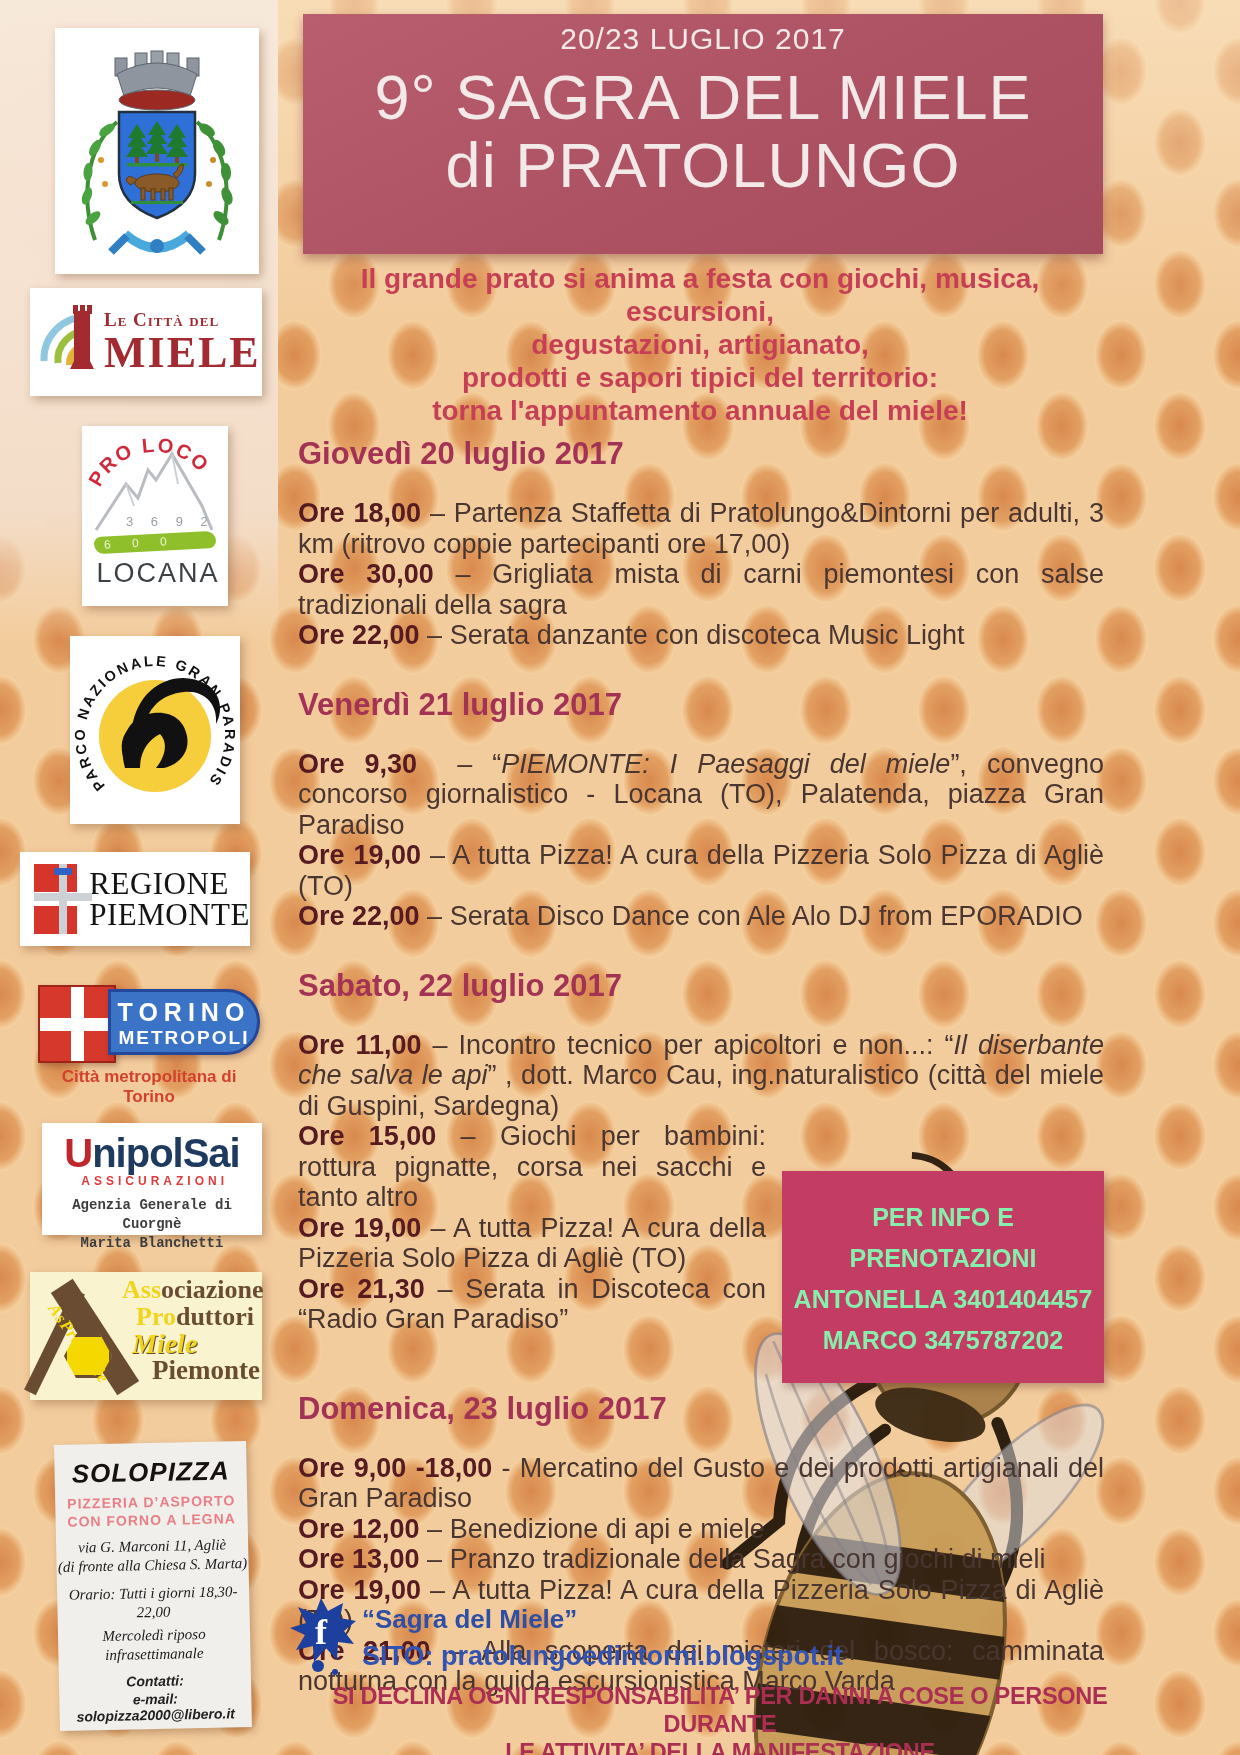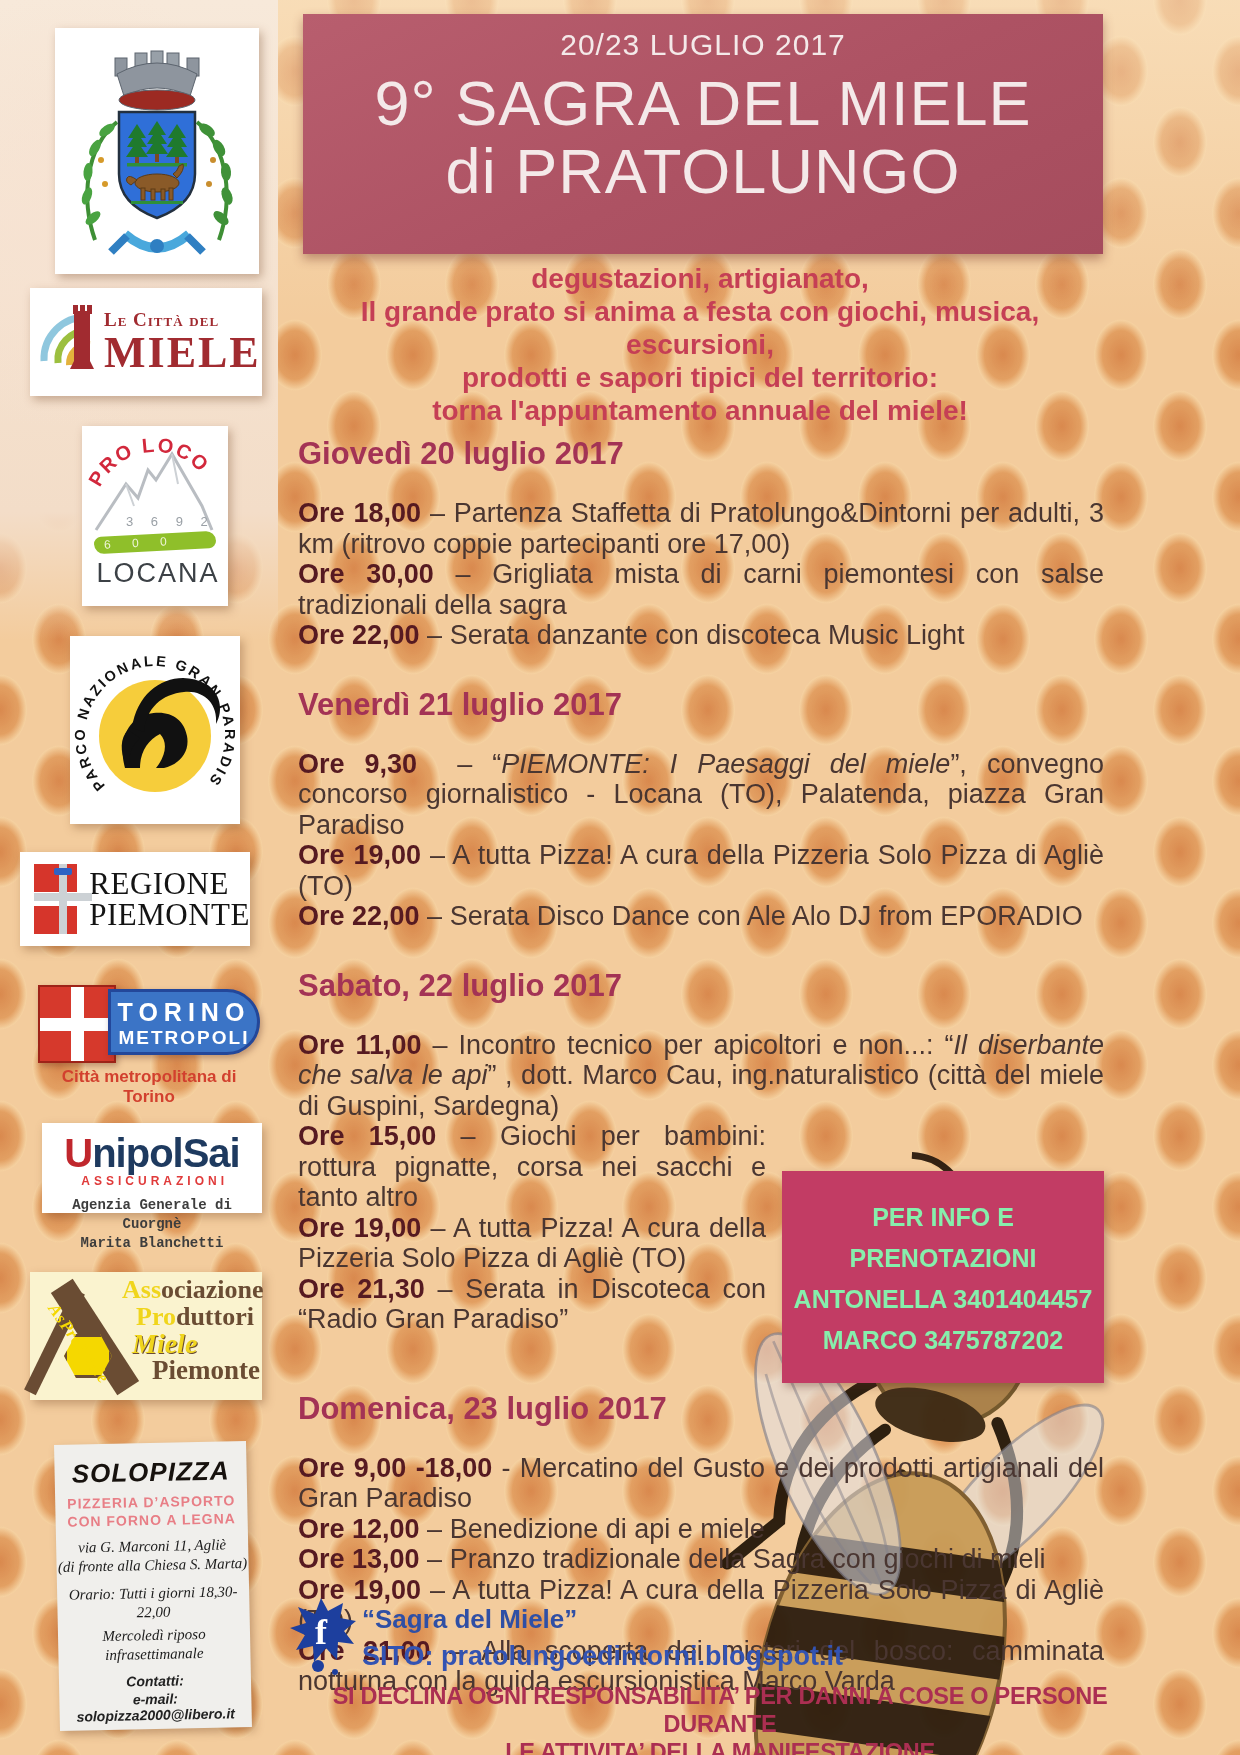--- a/index.html
+++ b/index.html
@@ -20,21 +20,21 @@
   .marble-left{position:absolute;left:0;top:0;width:278px;height:640px;
     background:linear-gradient(180deg,#f7e9da 0%,#f3ddc8 80%,rgba(243,221,200,0) 100%);}
   .marble-left2{position:absolute;left:0;top:1330;width:270px;height:425px;
     background:radial-gradient(ellipse at 30% 50%, rgba(247,226,210,.75), rgba(247,226,210,0) 75%);}
   .card{position:absolute;background:#fff;box-shadow:3px 4px 9px rgba(110,60,30,.35);z-index:4;}
 
   
   .banner{position:absolute;left:303px;top:14px;width:800px;height:240px;z-index:5;
     background:linear-gradient(155deg,#b85e6e 0%,#ad5263 55%,#a54c5d 100%);
     box-shadow:0 5px 10px rgba(120,55,45,.45);text-align:center;color:#f4e9e9;}
-  .banner .dates{margin-top:14px;font-size:30px;letter-spacing:1px;}
+  .banner .dates{margin-top:8px;font-size:30px;letter-spacing:1px;}
   .banner .title{margin-top:8px;font-size:63px;letter-spacing:1px;line-height:66px;}
   .banner .subtitle{font-size:63px;letter-spacing:1px;line-height:70px;}
 
   
   .intro{position:absolute;left:300px;top:262px;width:800px;z-index:5;text-align:center;
     font-weight:700;font-size:28px;line-height:33px;color:#c53f55;}
 
   
   .program{position:absolute;left:298px;top:436px;width:806px;z-index:5;}
   .program h2{font-size:31px;line-height:36px;font-weight:700;color:#a33355;margin:36px 0 26px 0;}
@@ -90,21 +90,21 @@
     background-size:13px 100%,100% 13px;background-position:31px 0,0 31px;background-repeat:no-repeat;
     box-shadow:2px 3px 6px rgba(90,40,30,.35);}
   .to-bar{position:absolute;left:70px;top:6px;width:152px;height:66px;background:#3b74c6;
     border:3px solid #23479a;border-radius:0 38px 38px 0;box-sizing:border-box;color:#fff;
     text-align:center;box-shadow:2px 3px 6px rgba(90,40,30,.35);}
   .to-bar .l1{margin-top:6px;font-size:25px;font-weight:700;letter-spacing:6px;}
   .to-bar .l2{font-size:19px;font-weight:700;letter-spacing:2px;}
   .to-sub{position:absolute;left:0;top:84px;width:222px;text-align:center;font-size:17px;
     font-weight:700;color:#d2402e;}
 
-  .card-unipol{left:42px;top:1123px;width:220px;height:90px;text-align:center;}
+  .card-unipol{left:42px;top:1123px;width:220px;height:112px;text-align:center;}
   .us-name{margin-top:8px;font-size:40px;font-weight:700;color:#1e3a5f;letter-spacing:-1px;}
   .us-name .red{color:#c0272d;}
   .us-div{font-size:12px;font-weight:700;letter-spacing:4px;color:#e03a3a;text-align:right;
     padding-right:34px;margin-top:-2px;}
   .us-ag{font-family:"Liberation Mono",monospace;font-weight:700;font-size:14px;line-height:19px;
     color:#3d3d3d;margin-top:8px;}
 
   .card-aspro{left:30px;top:1272px;width:232px;height:128px;background:#faf3cf;}
   .as-barA{position:absolute;left:18px;top:14px;width:13px;height:112px;background:#6a4c33;
     transform:rotate(26deg);}
@@ -181,22 +181,22 @@
     </g>
   </svg>
 
   <div class="banner">
     <div class="dates">20/23 LUGLIO 2017</div>
     <div class="title">9° SAGRA DEL MIELE</div>
     <div class="subtitle">di PRATOLUNGO</div>
   </div>
 
   <div class="intro">
+    <div>Il grande prato si anima a festa con giochi, musica, escursioni,</div>
     <div>degustazioni, artigianato,</div>
-    <div>Il grande prato si anima a festa con giochi, musica, escursioni,</div>
     <div>prodotti e sapori tipici del territorio:</div>
     <div>torna l'appuntamento annuale del miele!</div>
   </div>
 
   <div class="program">
     <h2 class="first">Giovedì 20 luglio 2017</h2>
     <p class="ev"><b>Ore 18,00</b> <span>– Partenza Staffetta di Pratolungo&amp;Dintorni per adulti, 3 km (ritrovo coppie partecipanti ore 17,00)</span></p>
     <p class="ev"><b>Ore 30,00</b> <span>– Grigliata mista di carni piemontesi con salse tradizionali della sagra</span></p>
     <p class="ev"><b>Ore 22,00</b> <span>– Serata danzante con discoteca Music Light</span></p>
 

